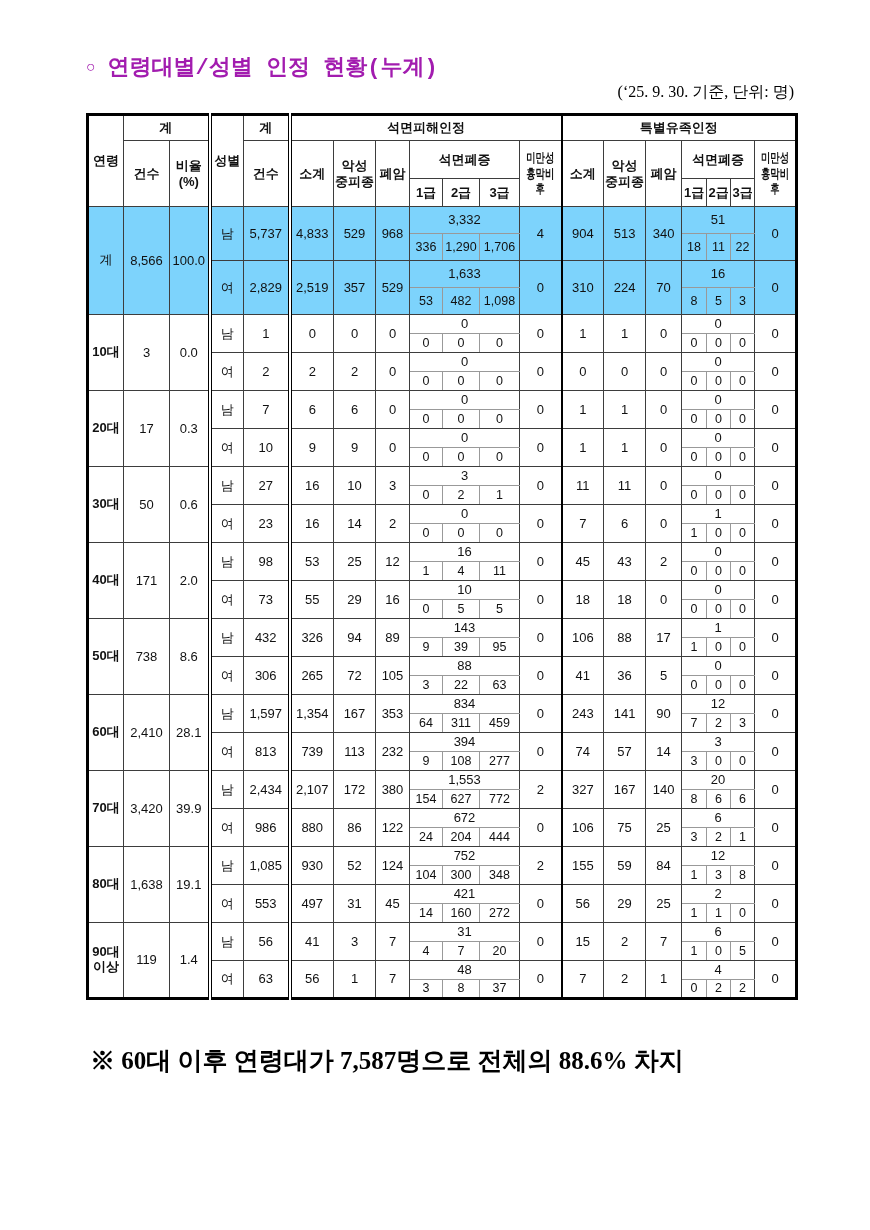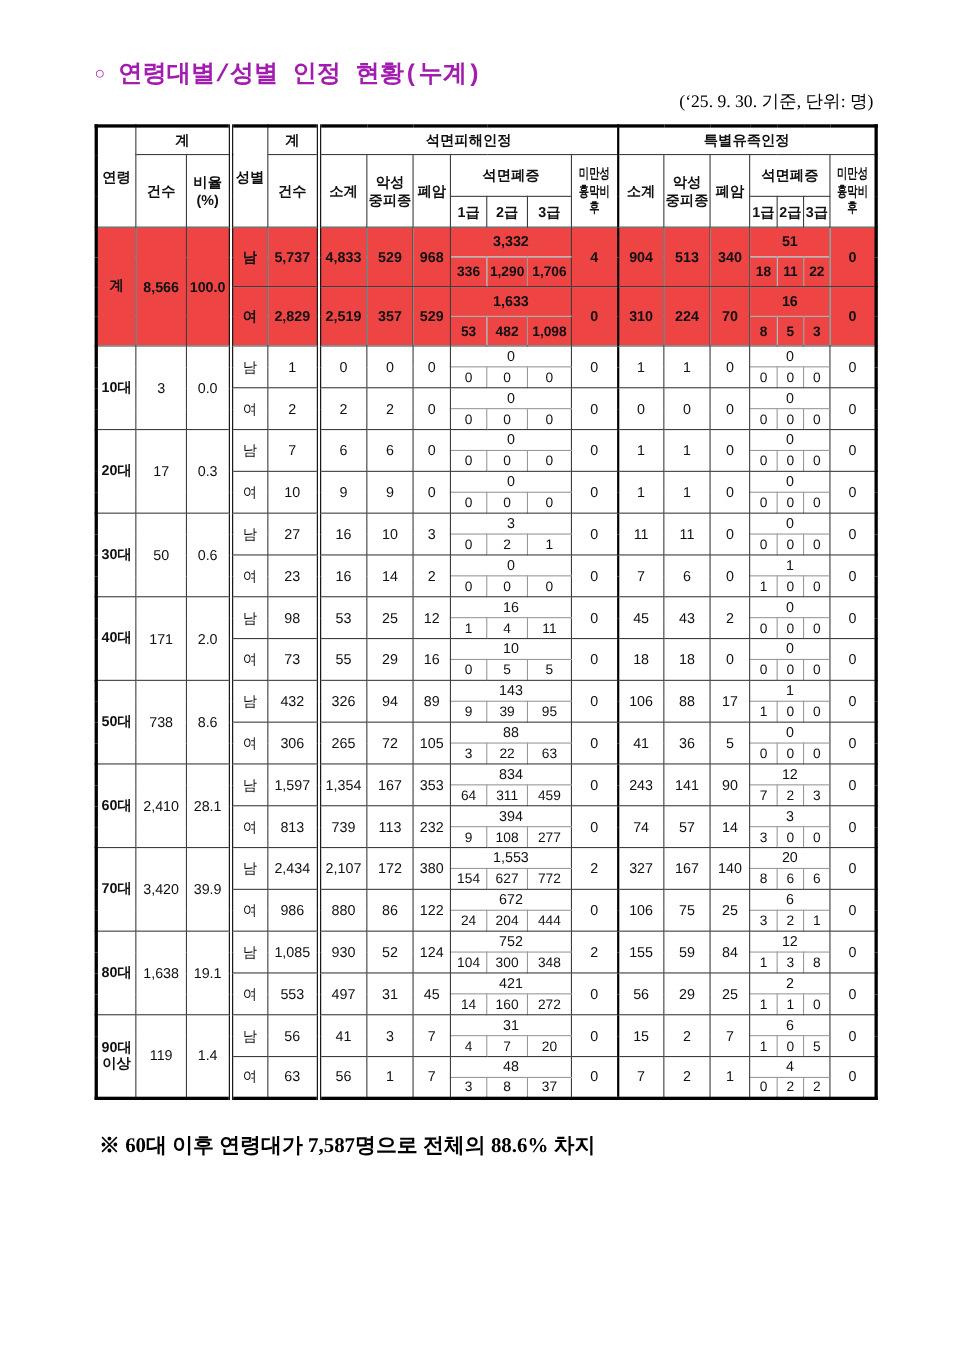--- a/index.html
+++ b/index.html
@@ -22,38 +22,38 @@
     border:1px solid #3d3d3d; text-align:center; vertical-align:middle;
     padding:0; font-size:13px; overflow:hidden; line-height:1.2;
   }
   thead th { font-weight:bold; white-space:pre-line; background:#fff; }
   tr.h1 { height:26px; }
   tr.h2 { height:38px; }
   tr.h3 { height:28px; }
 
   tbody tr { height:19px; }
   tbody tr.trow { height:27px; }
-  tbody tr.trow td { background:#ef4444; font-weight:bold; }
+  tbody tr.trow td { background:#7dd3fc; font-weight:normal; }
 
   td.dbl, th.dbl { border-left:4px double #000; }
   td.thick, th.thick { border-left:2px solid #000; }
 
   td.asb-total { border-bottom:1px solid #999; }
   tr.sub td { border-top-color:#999; font-size:12.5px; }
   td.g-first { border-right-color:#999; }
   td.g-mid   { border-left-color:#999; border-right-color:#999; }
   td.g-last  { border-left-color:#999; }
 
   td.age { white-space:pre-line; line-height:1.15;font-weight:bold; }
 
   .squeeze { display:inline-block; transform:scaleX(0.72); white-space:pre-line; line-height:1.2; }
 
   .footnote {
-    font-family:"Liberation Serif", serif; font-size:19px; font-weight:bold;
-    margin-top:28px; padding-left:4px; color:#000;
+    font-family:"Liberation Serif", serif; font-size:25px; font-weight:bold;
+    margin-top:44px; padding-left:4px; color:#000;
   }
 </style>
 </head>
 <body>
 
 <div class="page">
 
   <div class="title-line">
     <span class="bullet">○</span><span>연령대별/성별 인정 현황(누계)</span>
   </div>

